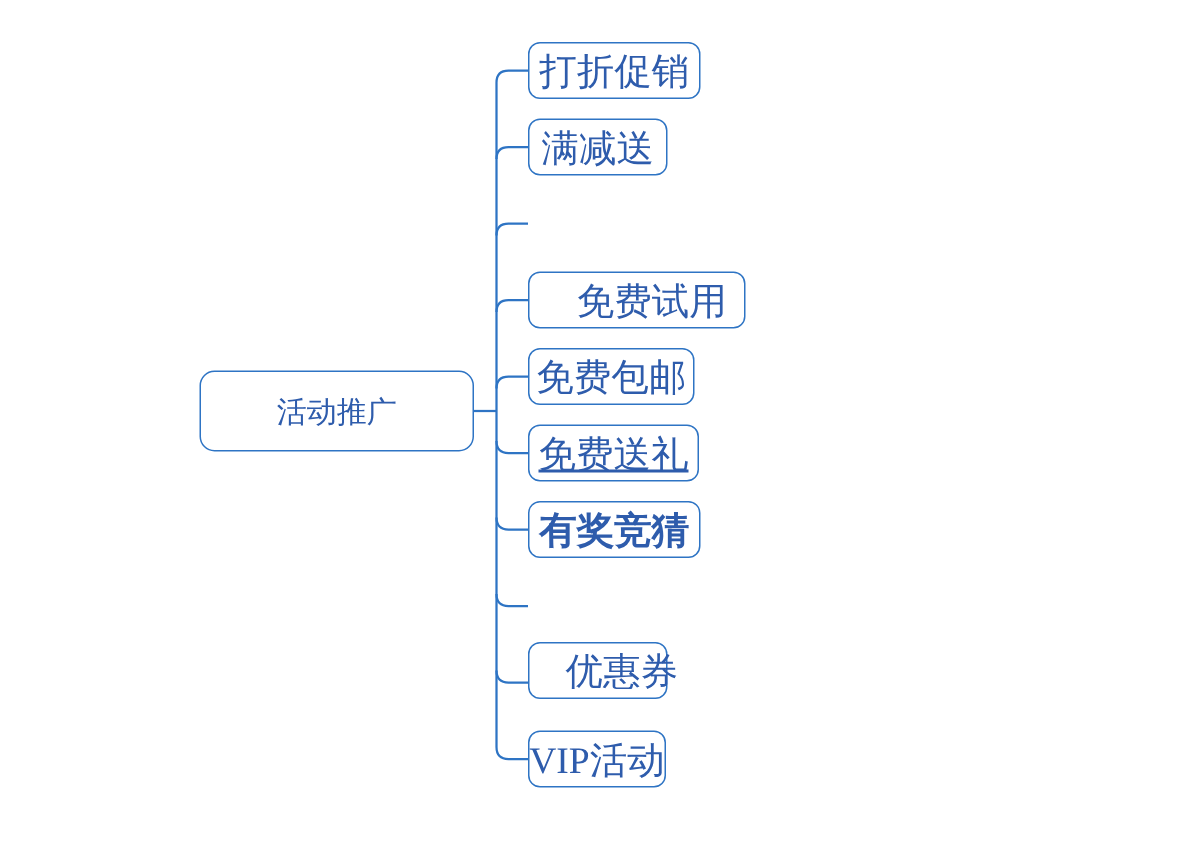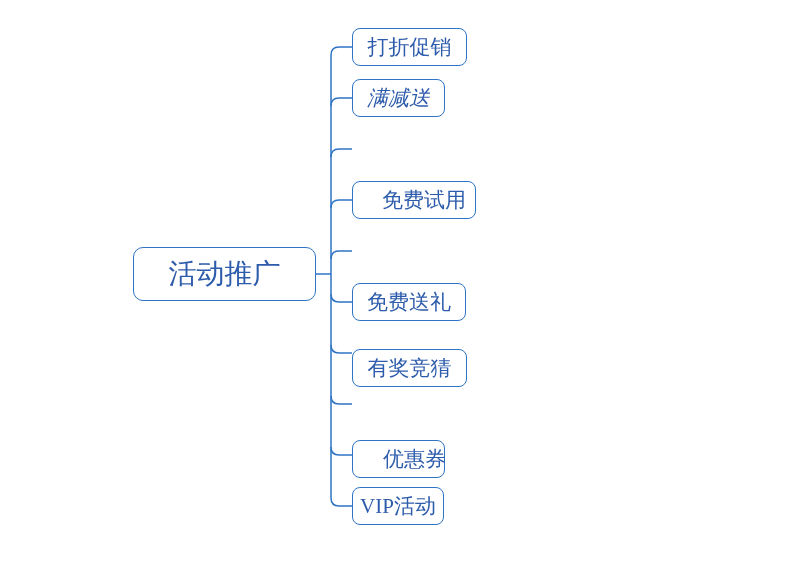--- a/index.html
+++ b/index.html
@@ -35,37 +35,37 @@
     justify-content: center;
     background: var(--bg);
     border: 1.5px solid var(--line);
     color: var(--text);
     white-space: nowrap;
   }
   .node.root {
     left: 133px; top: 247px;
     width: 183px; height: 54px;
     border-radius: 10px;
-    font-size: 28px;
+    font-size: 20px;
   }
   .node.child {
     left: 352px;
     height: 38px;
     border-radius: 8px;
-    font-size: 21px;
+    font-size: 25px;
   }
   .c1  { top: 28px;  width: 115px; }
-  .c2  { top: 79px;  width: 93px; font-style: italic;  }
+  .c2  { top: 79px;  width: 93px;  }
   .c3  { top: 130px; width: 95px;  }
-  .c4  { top: 181px; width: 124px; padding-left: 20px; }
+  .c4  { top: 181px; width: 145px; padding-left: 20px; }
   .c5  { top: 232px; width: 111px; }
-  .c6  { top: 283px; width: 114px; }
-  .c7  { top: 349px; width: 115px; }
+  .c6  { top: 283px; width: 114px; text-decoration: underline; }
+  .c7  { top: 334px; width: 115px; font-weight: bold; }
   .c8  { top: 385px; width: 115px; }
-  .c9  { top: 440px; width: 93px; padding-left: 32px;  }
+  .c9  { top: 428px; width: 93px; padding-left: 32px;  }
   .c10 { top: 487px; width: 92px; }
 </style>
 </head>
 <body>
 
 <div class="canvas">
 
   <svg class="connectors" viewBox="0 0 797 568" aria-hidden="true">
     <path d="M316,274 H331"></path>
     <path d="M331,274 V55 Q331,47 339,47 H352"></path>
@@ -86,20 +86,23 @@
 
   <div class="node child c1">
     <span>打折促销</span>
   </div>
   <div class="node child c2">
     <span>满减送</span>
   </div>
   <div class="node child c4">
     <span>免费试用</span>
   </div>
+  <div class="node child c5">
+    <span>免费包邮</span>
+  </div>
   <div class="node child c6">
     <span>免费送礼</span>
   </div>
   <div class="node child c7">
     <span>有奖竞猜</span>
   </div>
   <div class="node child c9">
     <span>优惠券</span>
   </div>
   <div class="node child c10">

